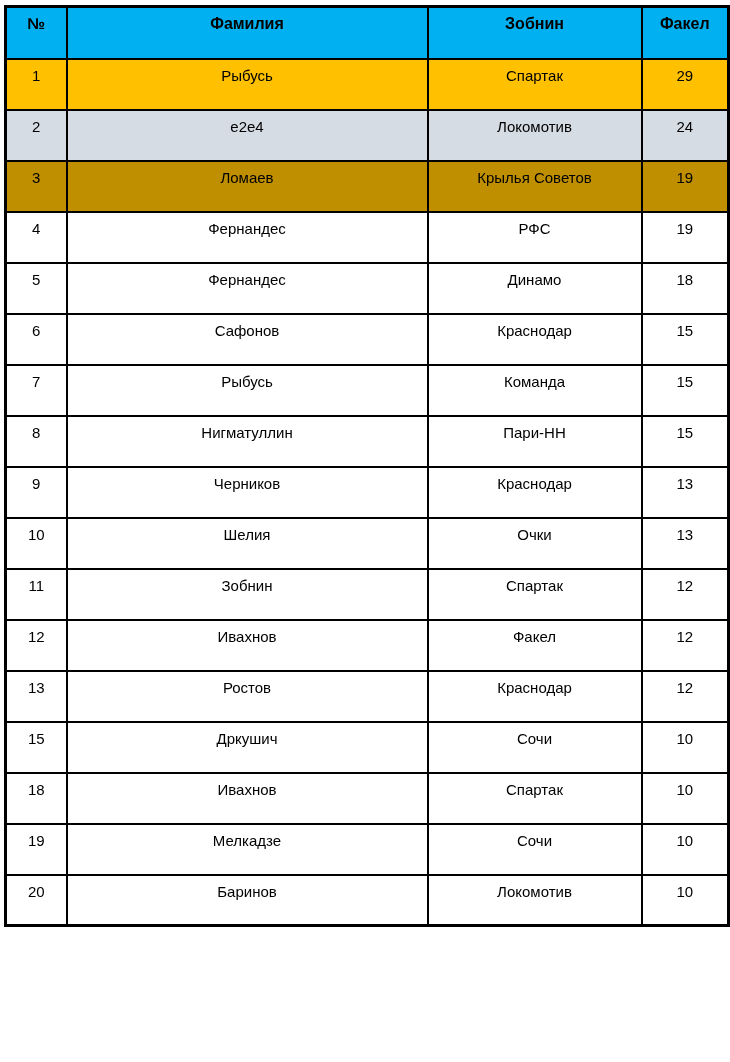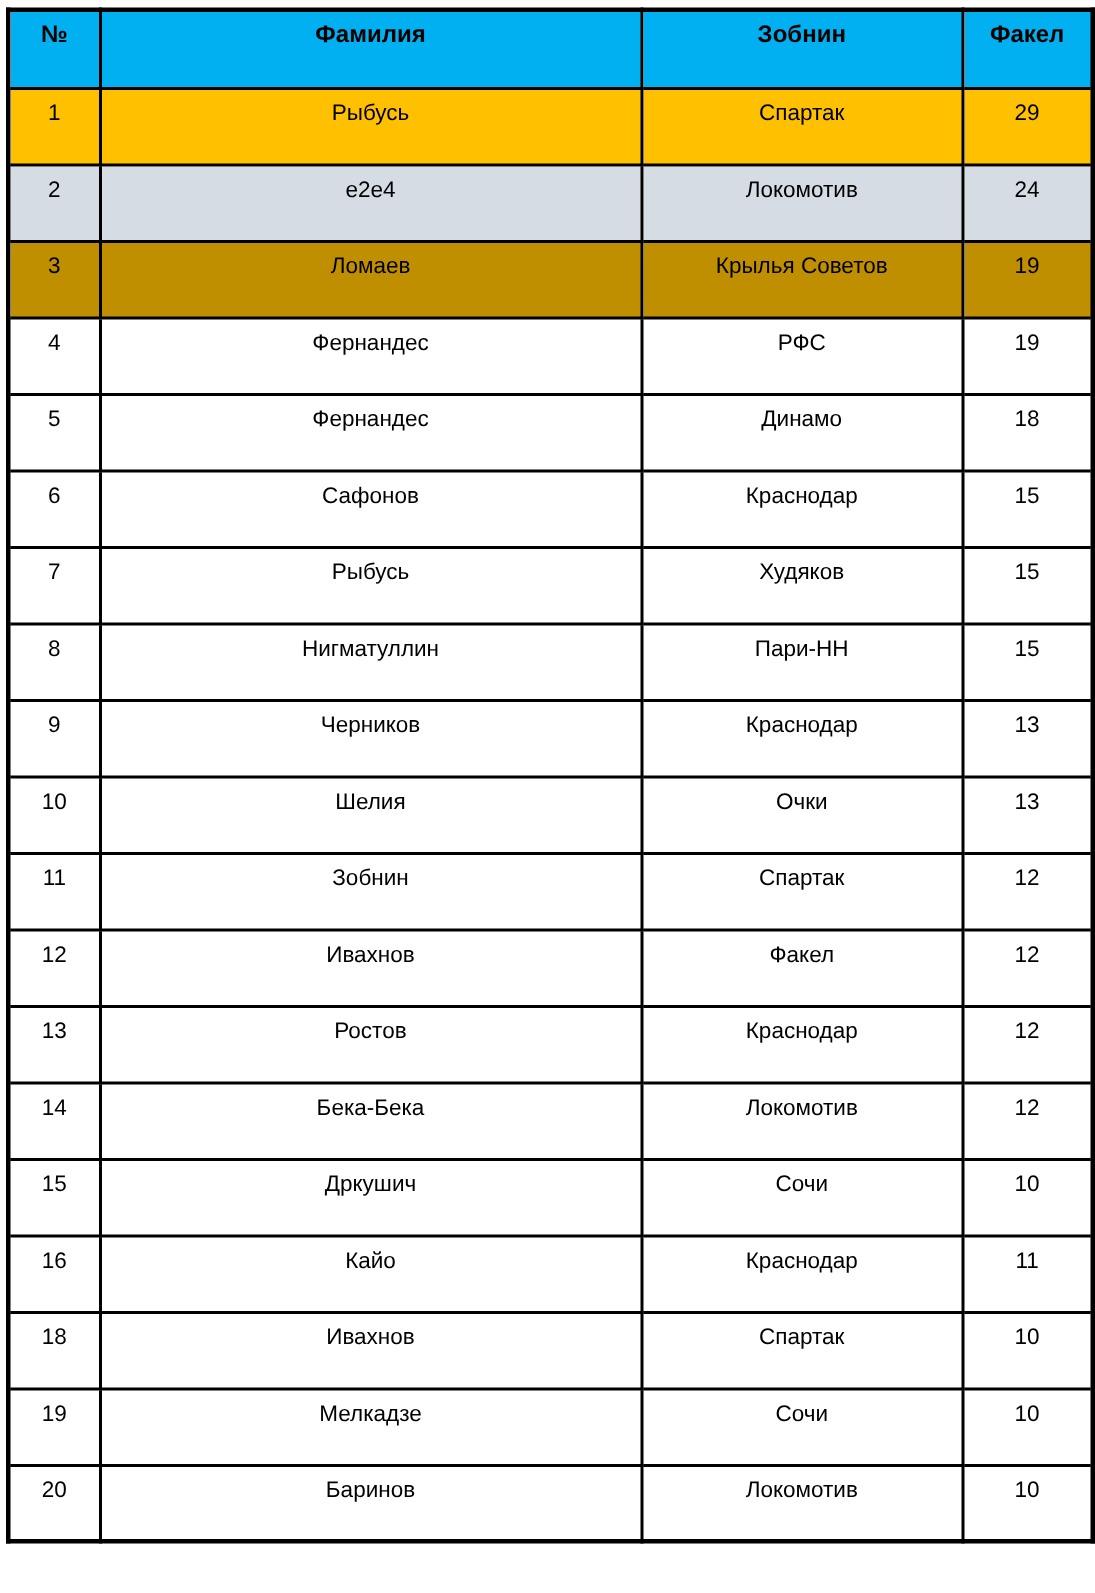--- a/index.html
+++ b/index.html
@@ -93,21 +93,21 @@
   </tr>
       <tr data-name="table-row" class="hl-none">
     <td data-name="rank-cell">6</td>
     <td data-name="surname-cell">Сафонов</td>
     <td data-name="team-cell">Краснодар</td>
     <td data-name="points-cell">15</td>
   </tr>
       <tr data-name="table-row" class="hl-none">
     <td data-name="rank-cell">7</td>
     <td data-name="surname-cell">Рыбусь</td>
-    <td data-name="team-cell">Худяков</td>
+    <td data-name="team-cell">Команда</td>
     <td data-name="points-cell">15</td>
   </tr>
       <tr data-name="table-row" class="hl-none">
     <td data-name="rank-cell">8</td>
     <td data-name="surname-cell">Нигматуллин</td>
     <td data-name="team-cell">Пари-НН</td>
     <td data-name="points-cell">15</td>
   </tr>
       <tr data-name="table-row" class="hl-none">
     <td data-name="rank-cell">9</td>
@@ -133,36 +133,24 @@
     <td data-name="team-cell">Факел</td>
     <td data-name="points-cell">12</td>
   </tr>
       <tr data-name="table-row" class="hl-none">
     <td data-name="rank-cell">13</td>
     <td data-name="surname-cell">Ростов</td>
     <td data-name="team-cell">Краснодар</td>
     <td data-name="points-cell">12</td>
   </tr>
       <tr data-name="table-row" class="hl-none">
-    <td data-name="rank-cell">14</td>
-    <td data-name="surname-cell">Бека-Бека</td>
-    <td data-name="team-cell">Локомотив</td>
-    <td data-name="points-cell">12</td>
-  </tr>
-      <tr data-name="table-row" class="hl-none">
     <td data-name="rank-cell">15</td>
     <td data-name="surname-cell">Дркушич</td>
     <td data-name="team-cell">Сочи</td>
     <td data-name="points-cell">10</td>
-  </tr>
-      <tr data-name="table-row" class="hl-none">
-    <td data-name="rank-cell">16</td>
-    <td data-name="surname-cell">Кайо</td>
-    <td data-name="team-cell">Краснодар</td>
-    <td data-name="points-cell">11</td>
   </tr>
       <tr data-name="table-row" class="hl-none">
     <td data-name="rank-cell">18</td>
     <td data-name="surname-cell">Ивахнов</td>
     <td data-name="team-cell">Спартак</td>
     <td data-name="points-cell">10</td>
   </tr>
       <tr data-name="table-row" class="hl-none">
     <td data-name="rank-cell">19</td>
     <td data-name="surname-cell">Мелкадзе</td>

